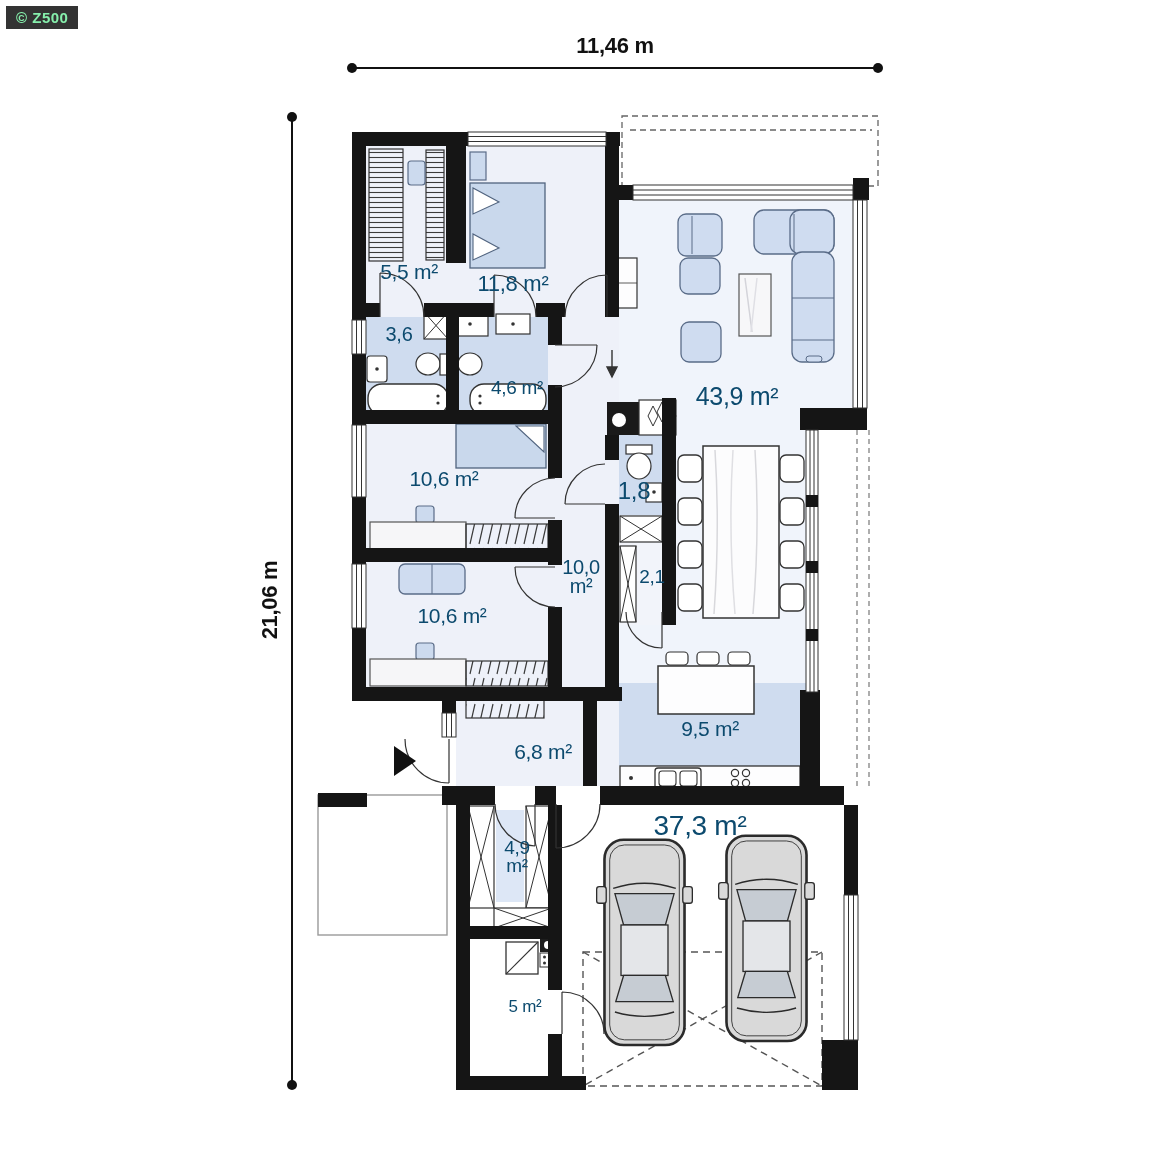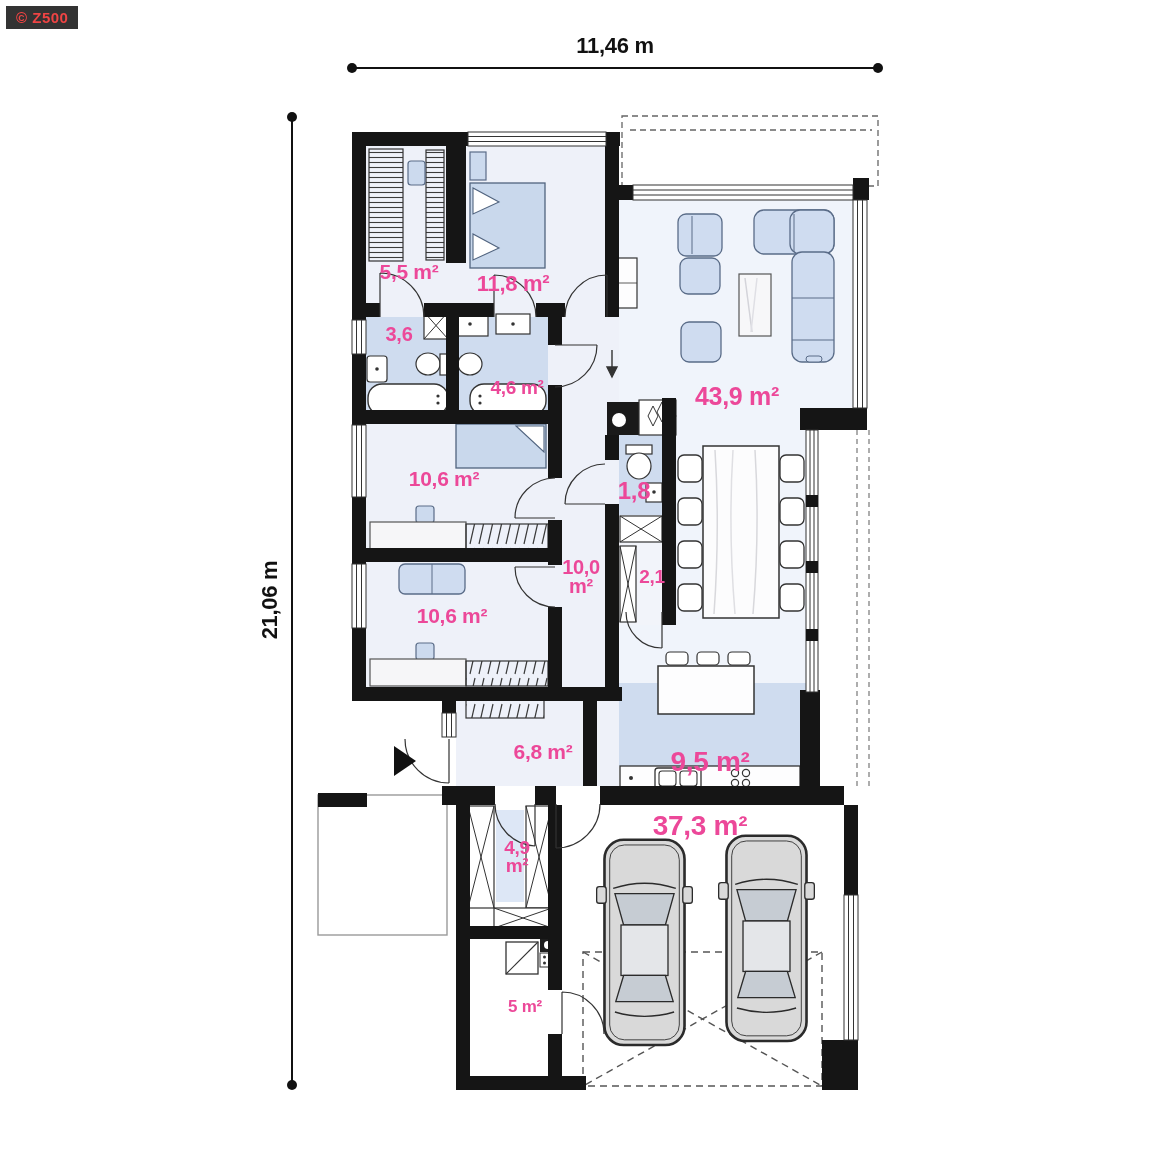--- a/index.html
+++ b/index.html
@@ -1,26 +1,26 @@
 <!DOCTYPE html>
 <html><head>
 <meta charset="utf-8">
 <style>
   html,body{margin:0;padding:0;background:#ffffff;}
   .stage{position:relative;width:1152px;height:1152px;background:#ffffff;
          font-family:"Liberation Sans",sans-serif;overflow:hidden;}
   .plan-svg{position:absolute;left:0;top:0;}
-  .lbl{position:absolute;transform:translate(-50%,-50%);font-weight:bold;color:#ec4899;
+  .lbl{position:absolute;transform:translate(-50%,-50%);font-weight:normal;color:#0c4a6e;
        white-space:nowrap;letter-spacing:-0.3px;pointer-events:none;}
   .lbl2{white-space:normal;text-align:center;line-height:0.95;}
   .dim{position:absolute;transform:translate(-50%,-50%);font-weight:bold;color:#111;
        font-size:22px;letter-spacing:-0.3px;}
   .dim-v{transform:translate(-50%,-50%) rotate(-90deg);}
   .watermark{position:absolute;left:6px;top:6px;background:rgba(34,34,34,0.92);
-       color:#ef4444;font-size:15px;font-weight:bold;padding:3px 10px;letter-spacing:0.5px;}
+       color:#86efac;font-size:15px;font-weight:bold;padding:3px 10px;letter-spacing:0.5px;}
 </style>
 </head>
 <body>
 
 <div class="stage">
 
 <svg class="plan-svg" width="1152" height="1152" viewBox="0 0 1152 1152">
   <defs>
     <pattern id="hatchH" width="8" height="5" patternUnits="userSpaceOnUse">
       <line x1="0" y1="2.5" x2="8" y2="2.5" stroke="#3a3a3a" stroke-width="1.1"></line>
@@ -371,21 +371,21 @@
 <div class="lbl" style="left:517px;top:388px;font-size:19px">4,6 m²</div>
 <div class="lbl" style="left:737px;top:396px;font-size:25px">43,9 m²</div>
 <div class="lbl" style="left:444px;top:479px;font-size:21px">10,6 m²</div>
 <div class="lbl lbl2" style="left:581px;top:577px;font-size:20px">
   <div>10,0</div>
   <div>m²</div>
 </div>
 <div class="lbl" style="left:634px;top:491px;font-size:24px">1,8</div>
 <div class="lbl" style="left:652px;top:577px;font-size:19px">2,1</div>
 <div class="lbl" style="left:452px;top:616px;font-size:21px">10,6 m²</div>
-<div class="lbl" style="left:710px;top:762px;font-size:28px">9,5 m²</div>
+<div class="lbl" style="left:710px;top:729px;font-size:21px">9,5 m²</div>
 <div class="lbl" style="left:543px;top:752px;font-size:21px">6,8 m²</div>
 <div class="lbl lbl2" style="left:517px;top:857px;font-size:19px">
   <div>4,9</div>
   <div>m²</div>
 </div>
 <div class="lbl" style="left:700px;top:826px;font-size:28px">37,3 m²</div>
 <div class="lbl" style="left:525px;top:1007px;font-size:17px">5 m²</div>
 
 </div>
 

